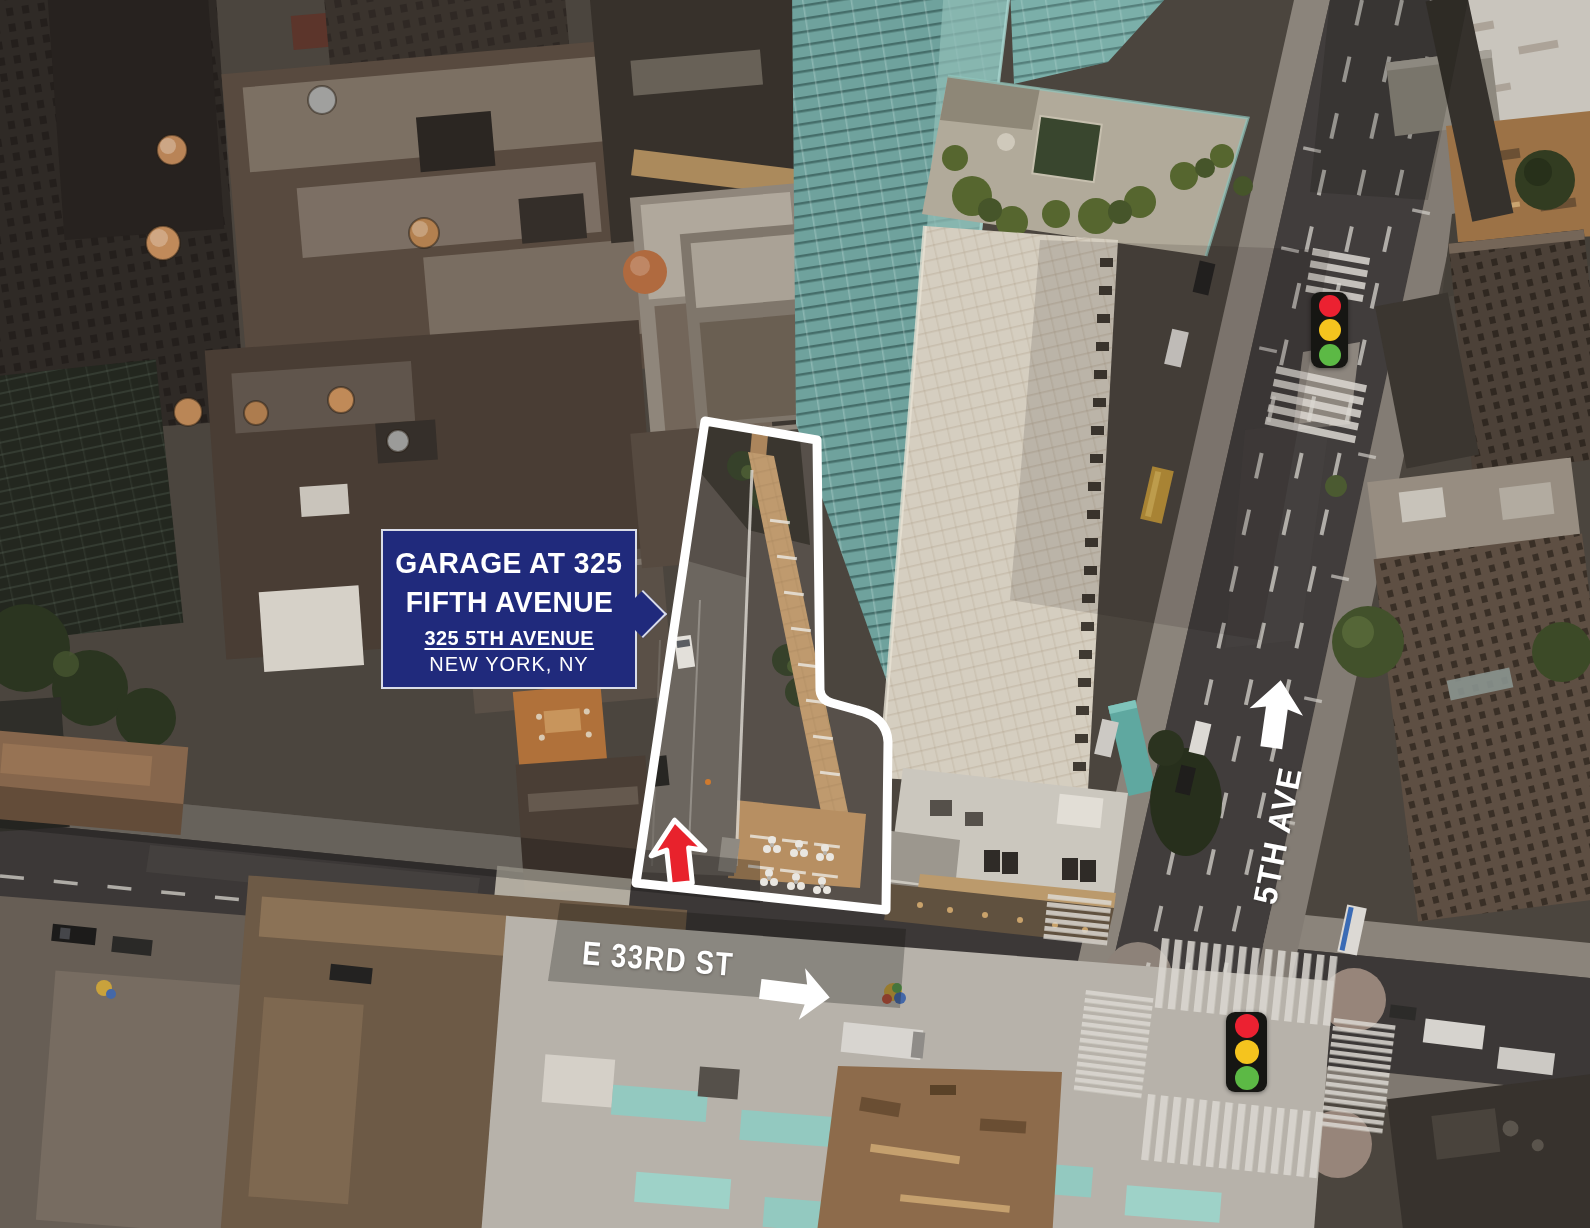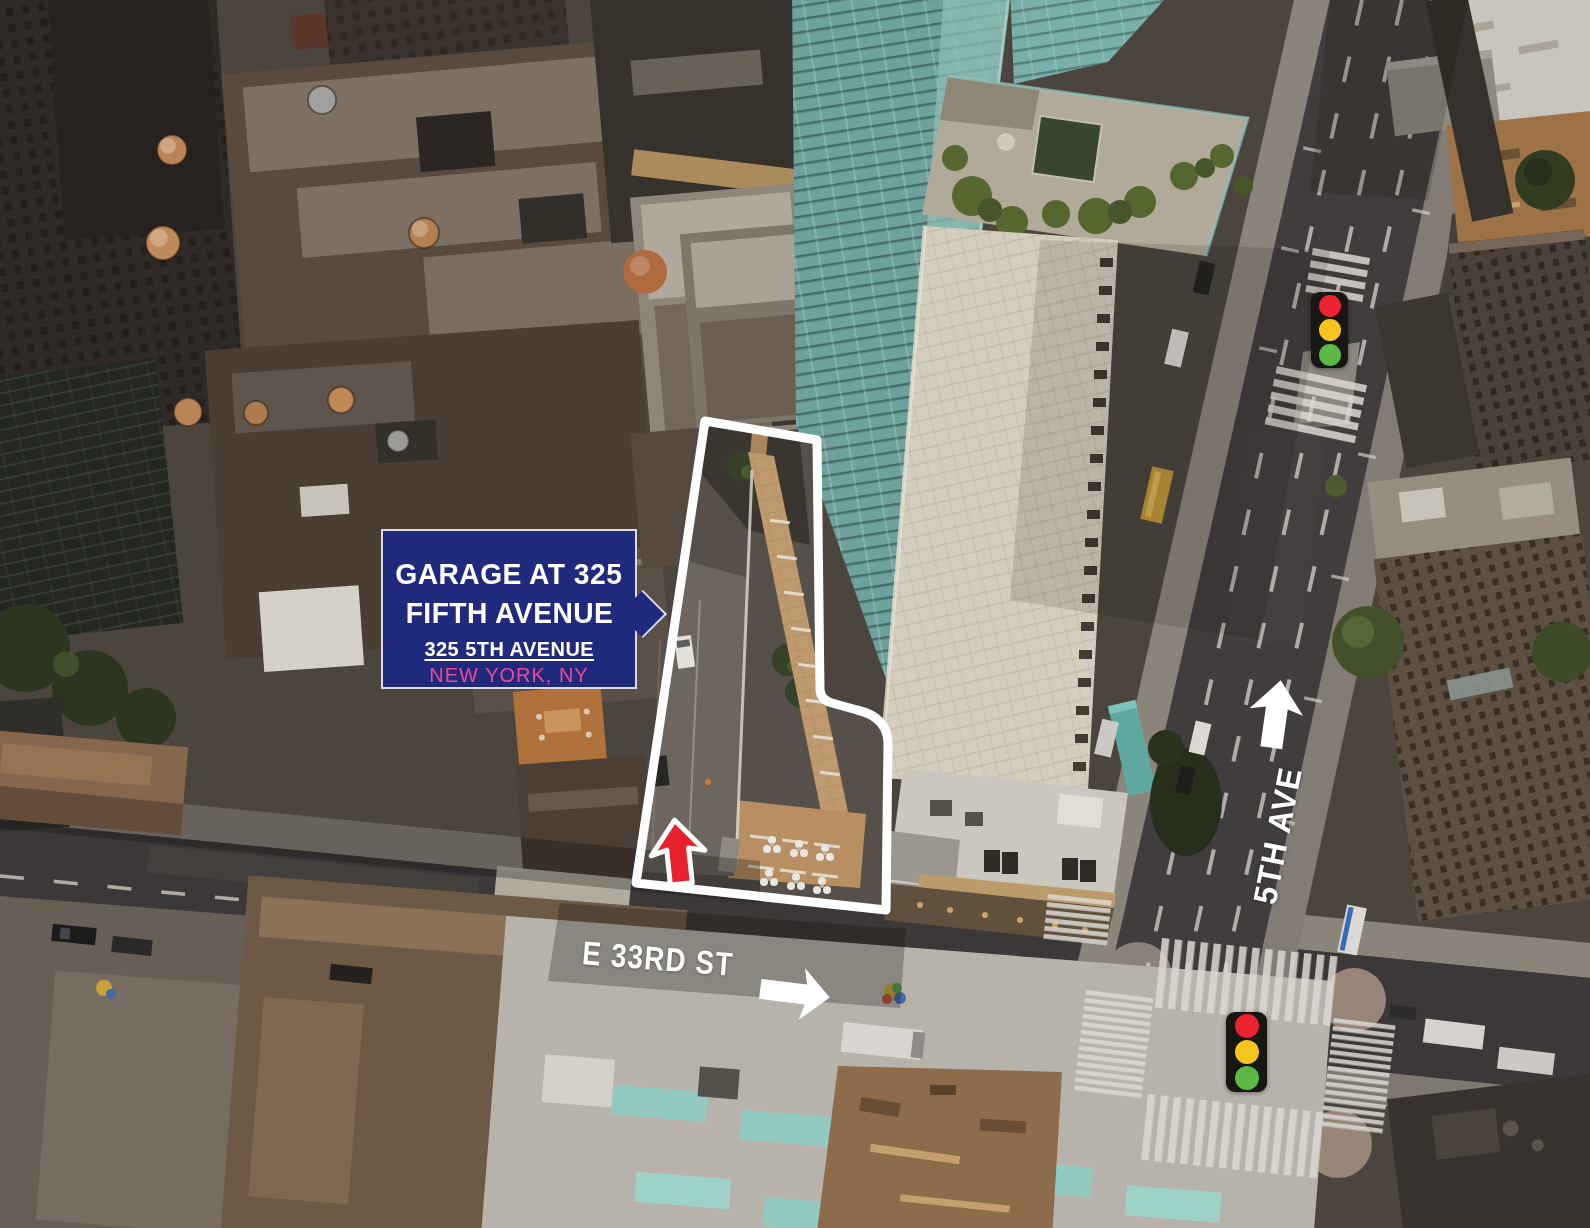--- a/index.html
+++ b/index.html
@@ -24,31 +24,31 @@
   .lamp{width:22px;height:22px;border-radius:50%;}
   .tl2 .lamp{width:24px;height:24px;}
   .lamp.red{background:var(--signal-red,#ec2131);}
   .lamp.amber{background:var(--signal-amber,#f5c41e);}
   .lamp.green{background:var(--signal-green,#5cb945);}
 
   
   .callout{position:absolute;left:381px;top:529px;width:256px;height:160px;z-index:5;
     background:var(--callout-bg,#202a7c);border:2px solid var(--callout-border,#d9dce8);
     box-sizing:border-box;display:flex;flex-direction:column;align-items:center;
-    justify-content:flex-end;text-align:center;color:var(--callout-text,#fff);}
+    justify-content:center;text-align:center;color:var(--callout-text,#fff);}
   .callout .ptr{position:absolute;left:243px;top:66px;width:34px;height:34px;
     transform:rotate(45deg);background:var(--callout-bg,#202a7c);
     border-top:2px solid var(--callout-border,#d9dce8);
     border-right:2px solid var(--callout-border,#d9dce8);box-sizing:border-box;}
   .callout .c1,.callout .c2{font-size:30px;font-weight:bold;line-height:1.3;
     letter-spacing:.5px;transform:scaleX(.94);white-space:nowrap;}
   .callout .c3{font-size:21px;font-weight:bold;letter-spacing:.5px;margin-top:5px;
     text-decoration:underline;text-underline-offset:3px;transform:scaleX(.95);white-space:nowrap;}
   .callout .c4{font-size:20px;font-weight:400;letter-spacing:1px;margin-top:3px;
-    color:#ec4899;white-space:nowrap;}
+    color:#ffffff;white-space:nowrap;}
 </style>
 </head>
 <body>
 
 <div class="stage">
 
   <svg class="bg" width="1590" height="1228" viewBox="0 0 1590 1228">
     <defs>
       <pattern id="winA" width="16" height="16" patternUnits="userSpaceOnUse" patternTransform="rotate(-5)">
         <rect x="3" y="4" width="7" height="8" fill="rgba(15,12,10,0.45)"></rect>

